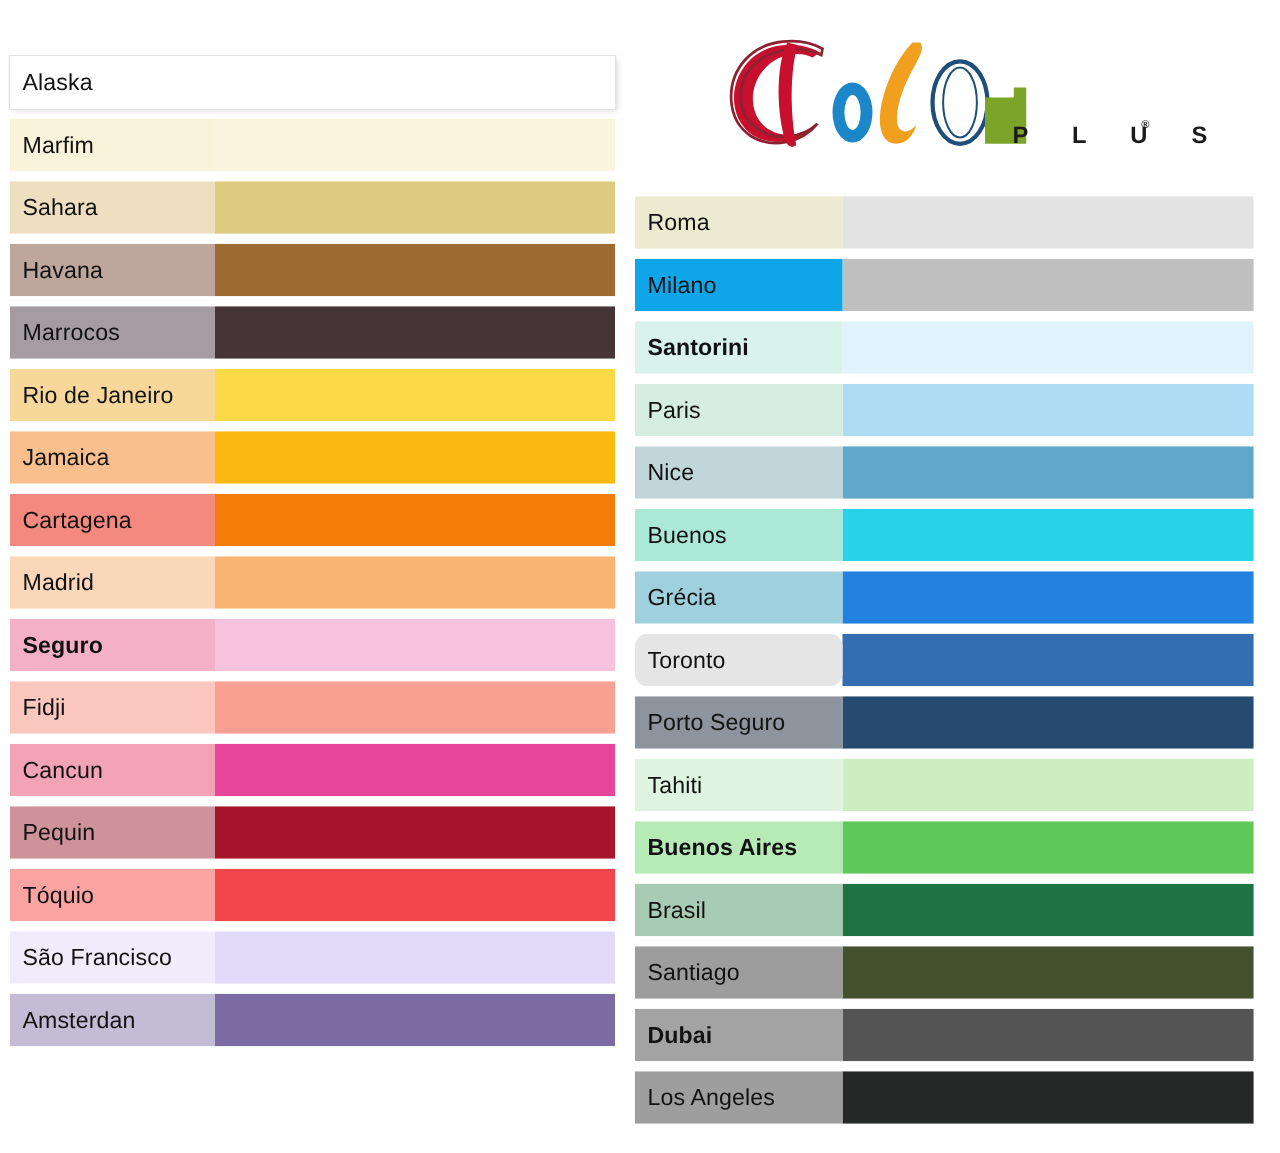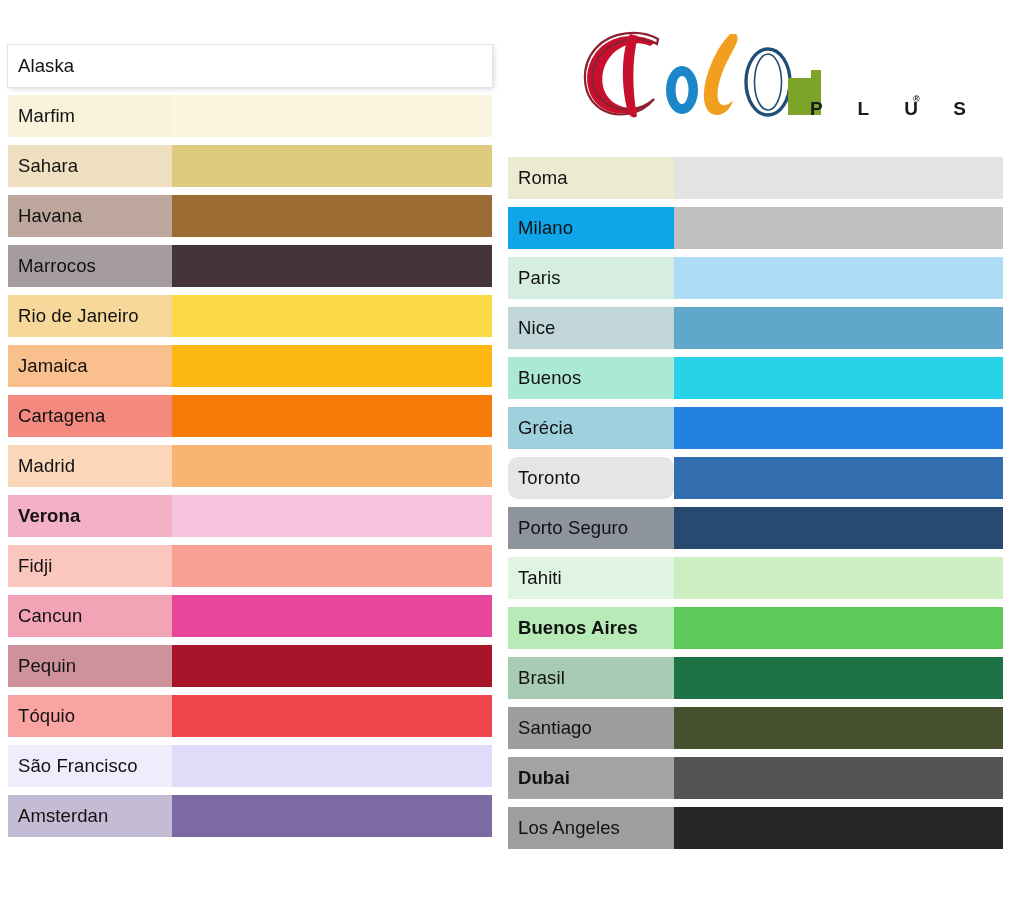--- a/index.html
+++ b/index.html
@@ -161,21 +161,21 @@
     </div>
     <div class="swatch-row">
       <div class="swatch-label" style="background: rgb(243, 137, 127);">Cartagena</div>
       <div class="swatch-color" style="background: rgb(245, 124, 8);"></div>
     </div>
     <div class="swatch-row">
       <div class="swatch-label" style="background: rgb(251, 215, 186);">Madrid</div>
       <div class="swatch-color" style="background: rgb(249, 180, 116);"></div>
     </div>
     <div class="swatch-row">
-      <div class="swatch-label bold" style="background: rgb(244, 176, 198);">Verona</div>
+      <div class="swatch-label bold" style="background: rgb(244, 176, 198);">Seguro</div>
       <div class="swatch-color" style="background: rgb(247, 194, 221);"></div>
     </div>
     <div class="swatch-row">
       <div class="swatch-label" style="background: rgb(251, 198, 189);">Fidji</div>
       <div class="swatch-color" style="background: rgb(248, 161, 147);"></div>
     </div>
     <div class="swatch-row">
       <div class="swatch-label" style="background: rgb(242, 163, 182);">Cancun</div>
       <div class="swatch-color" style="background: rgb(232, 70, 154);"></div>
     </div>
@@ -200,20 +200,24 @@
 <div class="column" id="column-right">
     <div class="swatch-row">
       <div class="swatch-label" style="background: rgb(236, 234, 208); text-align: right;">Roma</div>
       <div class="swatch-color" style="background: rgb(227, 227, 227);"></div>
     </div>
     <div class="swatch-row">
       <div class="swatch-label" style="background: #0ea5e9;">Milano</div>
       <div class="swatch-color" style="background: rgb(192, 192, 192);"></div>
     </div>
     <div class="swatch-row">
+      <div class="swatch-label bold" style="background: rgb(217, 242, 236);">Santorini</div>
+      <div class="swatch-color" style="background: rgb(224, 242, 252);"></div>
+    </div>
+    <div class="swatch-row">
       <div class="swatch-label" style="background: rgb(214, 238, 226);">Paris</div>
       <div class="swatch-color" style="background: rgb(174, 220, 245);"></div>
     </div>
     <div class="swatch-row">
       <div class="swatch-label" style="background: rgb(192, 214, 216);">Nice</div>
       <div class="swatch-color" style="background: rgb(95, 167, 203);"></div>
     </div>
     <div class="swatch-row">
       <div class="swatch-label" style="background: rgb(171, 232, 214);">Buenos</div>
       <div class="swatch-color" style="background: rgb(40, 210, 232);"></div>

